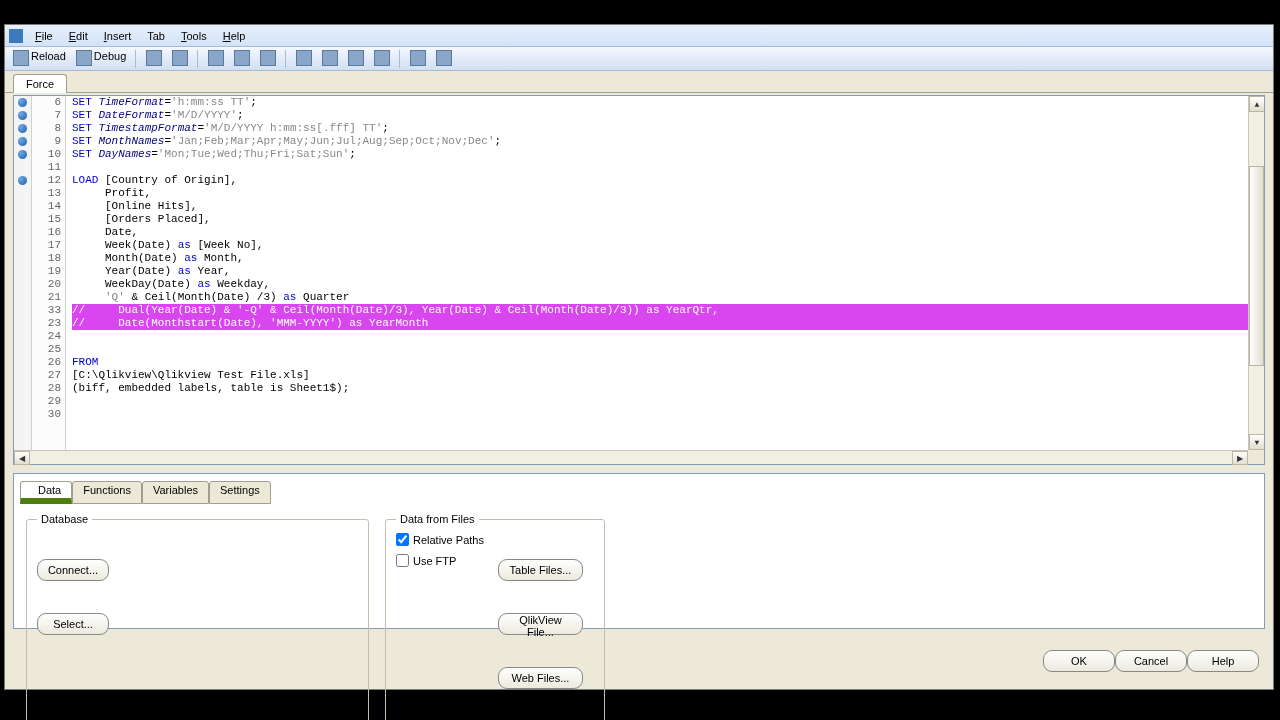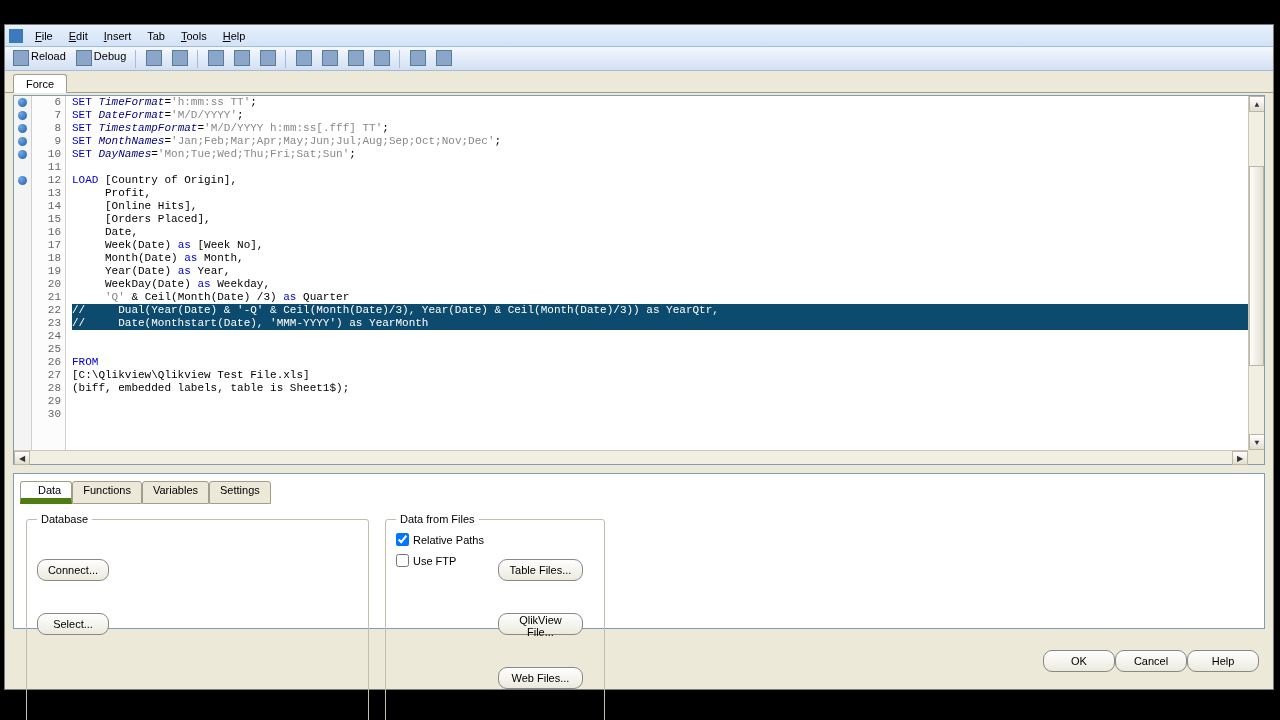--- a/index.html
+++ b/index.html
@@ -118,21 +118,21 @@
     background:#fcfcfc;
     text-align:right;
     color:#666;
     padding-right:4px;
   }
   .ln-gutter div, .bp-gutter .bp-dot, .code-lines .cl { height:13px; line-height:13px; }
   .code-lines { flex:1; padding-left:6px; white-space:pre; color:#000; position:relative; }
   .kw  { color:#0000cc; }
   .it  { font-style:italic; color:#000080; }
   .str { color:#888; }
-  .cl.sel { background:#0c4a6e; color:#fff; }
+  .cl.sel { background:#d946ef; color:#fff; }
   
   .v-scroll {
     position:absolute; top:0; right:0; bottom:14px;
     width:16px; background:#f1efe2;
     border-left:1px solid #cac7b6;
   }
   .v-scroll .btn, .h-scroll .btn {
     width:16px; height:16px;
     background:linear-gradient(#fefefe,#e1ded0);
     border:1px solid #b9b6a6;
@@ -334,21 +334,21 @@
           <div>12</div>
           <div>13</div>
           <div>14</div>
           <div>15</div>
           <div>16</div>
           <div>17</div>
           <div>18</div>
           <div>19</div>
           <div>20</div>
           <div>21</div>
-          <div>22</div>
+          <div>33</div>
           <div>23</div>
           <div>24</div>
           <div>25</div>
           <div>26</div>
           <div>27</div>
           <div>28</div>
           <div>29</div>
           <div>30</div>
         </div>
       <div class="code-lines" id="code-lines"><div class="cl"><span class="kw">SET</span> <span class="it">TimeFormat</span>=<span class="str">'h:mm:ss TT'</span>;</div><div class="cl"><span class="kw">SET</span> <span class="it">DateFormat</span>=<span class="str">'M/D/YYYY'</span>;</div><div class="cl"><span class="kw">SET</span> <span class="it">TimestampFormat</span>=<span class="str">'M/D/YYYY h:mm:ss[.fff] TT'</span>;</div><div class="cl"><span class="kw">SET</span> <span class="it">MonthNames</span>=<span class="str">'Jan;Feb;Mar;Apr;May;Jun;Jul;Aug;Sep;Oct;Nov;Dec'</span>;</div><div class="cl"><span class="kw">SET</span> <span class="it">DayNames</span>=<span class="str">'Mon;Tue;Wed;Thu;Fri;Sat;Sun'</span>;</div><div class="cl">&nbsp;</div><div class="cl"><span class="kw">LOAD</span> [Country of Origin],</div><div class="cl">     Profit,</div><div class="cl">     [Online Hits],</div><div class="cl">     [Orders Placed],</div><div class="cl">     Date,</div><div class="cl">     Week(Date) <span class="kw">as</span> [Week No],</div><div class="cl">     Month(Date) <span class="kw">as</span> Month,</div><div class="cl">     Year(Date) <span class="kw">as</span> Year,</div><div class="cl">     WeekDay(Date) <span class="kw">as</span> Weekday,</div><div class="cl">     <span class="str">'Q'</span> &amp; Ceil(Month(Date) /3) <span class="kw">as</span> Quarter</div><div class="cl sel">//     Dual(Year(Date) &amp; '-Q' &amp; Ceil(Month(Date)/3), Year(Date) &amp; Ceil(Month(Date)/3)) as YearQtr,</div><div class="cl sel">//     Date(Monthstart(Date), 'MMM-YYYY') as YearMonth</div><div class="cl">&nbsp;</div><div class="cl">&nbsp;</div><div class="cl"><span class="kw">FROM</span></div><div class="cl">[C:\Qlikview\Qlikview Test File.xls]</div><div class="cl">(biff, embedded labels, table is Sheet1$);</div><div class="cl">&nbsp;</div><div class="cl">&nbsp;</div></div>

